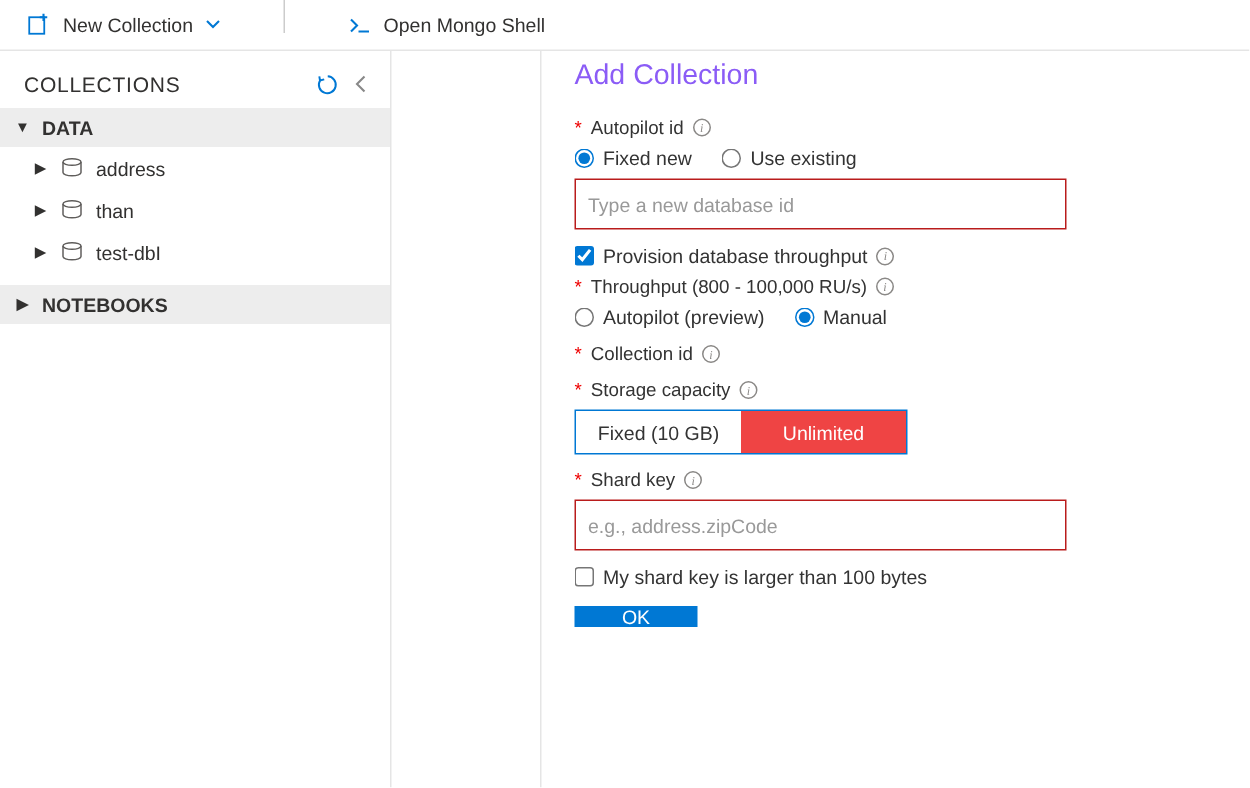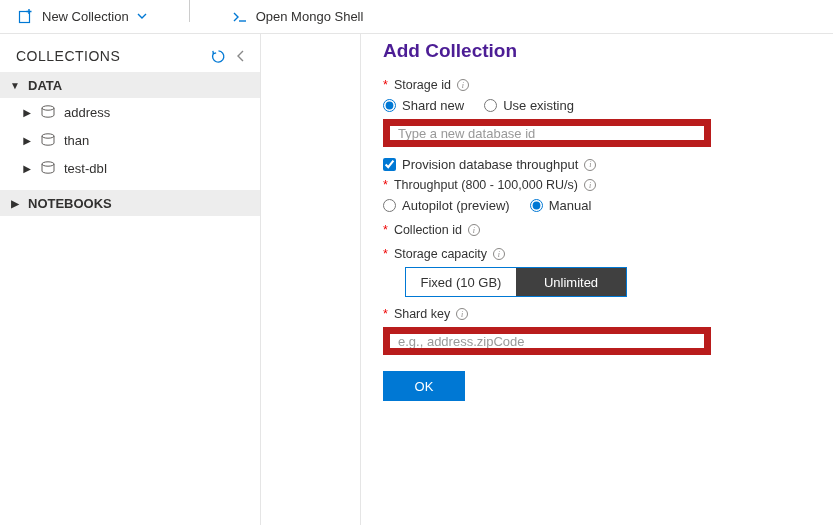--- a/index.html
+++ b/index.html
@@ -24,38 +24,38 @@
     .section-head { background: #ededed; height: 26px; display: flex; align-items: center; padding: 0 10px; font-weight: 600; color: #323130; cursor: pointer; gap: 8px; }
     .section-head .tri { font-size: 10px; color: #323130; width: 10px; display: inline-block; text-align: center; }
 
     .tree-item { display: flex; align-items: center; gap: 8px; height: 28px; padding-left: 22px; cursor: pointer; color: #323130; }
     .tree-item .tri { font-size: 10px; color: #323130; width: 10px; text-align: center; }
     .db-icon { display: inline-flex; }
     .inset { height: 100%; width: 100px; border-right: 1px solid #e5e5e5; flex-shrink: 0;}
 
     
     .panel { flex: 1; padding: 6px 18px 10px 22px; overflow-y: auto; }
-    .panel h1 { font-size: 19px; font-weight: 700; color: #4c1d95; margin-bottom: 16px; }
+    .panel h1 { font-size: 19px; font-weight: 400; color: #8b5cf6; margin-bottom: 16px; }
     .fld { margin-bottom: 10px; }
     .fldlabel { display: flex; align-items: center; gap: 6px; font-size: 12.5px; color: #333; margin-bottom: 6px; }
     .req { color: #e00; }
     .info { width: 12px; height: 12px; border: 1px solid #8a8886; border-radius: 50%; display: inline-flex; align-items: center; justify-content: center; font-size: 8px; color: #8a8886; font-family: Georgia, serif; font-style: italic; }
 
     .radio-row, .check-row { display: flex; align-items: center; gap: 20px; margin-bottom: 6px; font-size: 13px; color: #333; }
     .radio-row label, .check-row label { display: flex; align-items: center; gap: 6px; cursor: pointer; }
     input[type="radio"], input[type="checkbox"] { cursor: pointer; accent-color: #0078d4;}
-    input[type="text"] { width: 328px; height: 28px; border: 7px solid #b91c1c; padding: 4px 8px; font-size: 13px; color: #333; }
+    input[type="text"] { width: 328px; height: 28px; border: 1px solid #b91c1c; padding: 16px 8px; font-size: 13px; color: #333; }
     input[type="text"]::placeholder { color: #999; }
 
-    .seg { display: flex; width: 222px; height: 30px; border: 1px solid #0078d4; margin-top: 4px; margin-left: 22px; }
+    .seg { display: flex; width: 222px; height: 30px; border: 1px solid #0078d4; margin-top: 4px; }
     .seg > div { flex: 1; display: flex; align-items: center; justify-content: center; font-size: 13px; cursor: pointer; }
     .seg .off { background: #fff; color: #333; }
-    .seg .on { background: #404040; color: #fff; }
-
-    .ok-btn { background: #0078d4; color: #fff; border: none; width: 82px; height: 30px; font-size: 13px; cursor: pointer; margin-top: 6px; }
+    .seg .on { background: #ef4444; color: #fff; }
+
+    .ok-btn { background: #0078d4; color: #fff; border: none; width: 82px; height: 14px; font-size: 13px; cursor: pointer; margin-top: 6px; }
     .sect-gap { height: 8px;}
   </style>
 </head>
 <body>
 
 <div class="app">
 
   <div class="toolbar">
     <div class="tbtn">
       <span class="glyph">
@@ -143,27 +143,27 @@
     </div>
 
     <div class="inset"></div>
 
     <div class="panel">
       <h1>Add Collection</h1>
 
       <div class="fld">
         <div class="fldlabel">
             <span class="req">*</span>
-            <span>Storage id</span>
+            <span>Autopilot id</span>
             <span class="info">i</span>
           </div>
         <div class="radio-row">
           <label>
               <input type="radio" name="dbmode" checked="" style="">
-              <span>Shard new</span>
+              <span>Fixed new</span>
             </label>
           <label>
               <input type="radio" name="dbmode" style="">
               <span>Use existing</span>
             </label>
         </div>
         <input type="text" placeholder="Type a new database id" style="">
       </div>
 
       <div class="check-row">
@@ -218,17 +218,23 @@
 
       <div class="fld">
         <div class="fldlabel">
             <span class="req">*</span>
             <span>Shard key</span>
             <span class="info">i</span>
           </div>
         <input type="text" placeholder="e.g., address.zipCode" style="">
       </div>
 
+      <div class="check-row">
+        <label>
+            <input type="checkbox" style="">
+            <span>My shard key is larger than 100 bytes</span>
+          </label>
+      </div>
 
       <button class="ok-btn"><span>OK</span></button>
     </div>
   </div>
 </div>
 
 </body></html>

